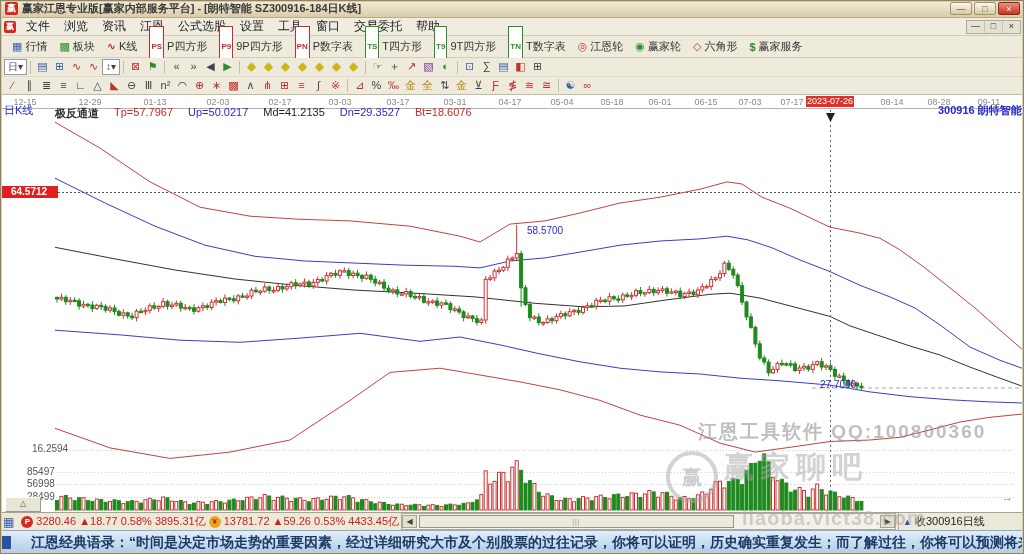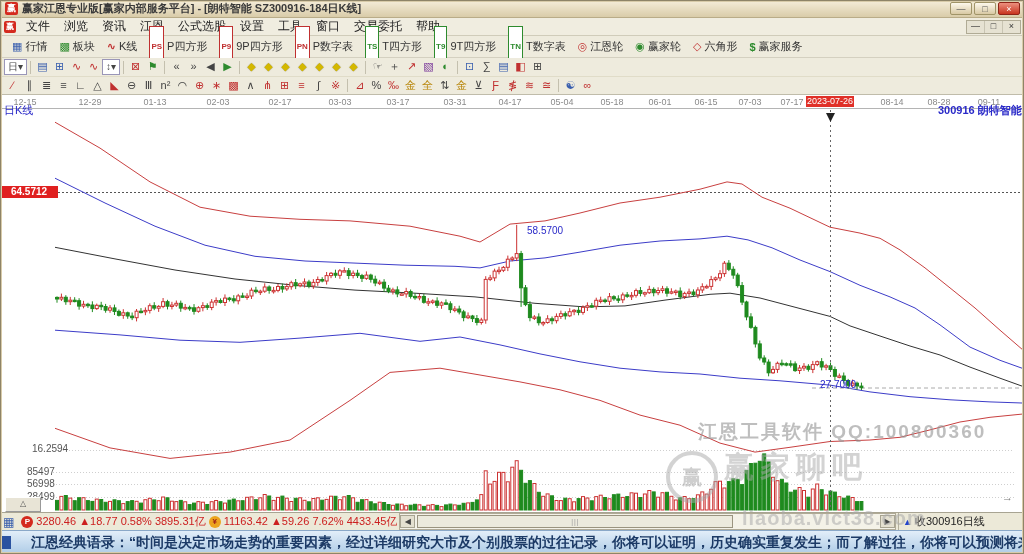--- a/index.html
+++ b/index.html
@@ -859,41 +859,49 @@
       </svg>
 
     <div class="ov wm1">江恩工具软件  QQ:100800360</div>
     <div class="ov wm-logo">赢</div>
     <div class="ov wm2">赢家聊吧</div>
     <div class="ov wm3">liaoba.vict38.com</div>
 
     <div class="ov period-label">日K线</div>
     <div class="ov stock-label">300916 朗特智能</div>
 
+    <div class="ov ind-row">
+      <span class="ind-title">极反通道</span>
+      <span class="v-red">Tp=57.7967</span>
+      <span class="v-blue">Up=50.0217</span>
+      <span class="v-black">Md=41.2135</span>
+      <span class="v-blue">Dn=29.3527</span>
+      <span class="v-red">Bt=18.6076</span>
+    </div>
 
     <div class="ov price-tag">64.5712</div>
     <div class="ov cursor-date">2023-07-26</div>
     <div class="ov ann ann-high">58.5700</div>
     <div class="ov ann ann-last">27.7000</div>
 
     <div class="ov ax-label ax-16">16.2594</div>
     <div class="ov ax-label ax-v1">85497</div>
     <div class="ov ax-label ax-v2">56998</div>
     <div class="ov ax-label ax-v3">28499</div>
 
     <div class="ov tri-btn">△</div>
     <div class="ov pane-arrow">→</div>
   </div>
 
   <div class="statusrow">
     <span class="st-grid">▦</span>
     <span class="st-ic ic-sh">P</span>
     <span class="st-txt">3280.46 ▲18.77 0.58% 3895.31亿</span>
     <span class="st-ic ic-sz">¥</span>
-    <span class="st-txt sz-wrap">11163.42 ▲59.26 7.62% 4433.45亿</span>
+    <span class="st-txt sz-wrap">13781.72 ▲59.26 0.53% 4433.45亿</span>
     <div class="scrollbar">
       <div class="sb-btn">◀</div>
       <div class="sb-track">
         <div class="sb-thumb">
           <span class="sb-grip">|||</span>
         </div>
       </div>
       <div class="sb-btn">▶</div>
     </div>
     <div class="st-right">

